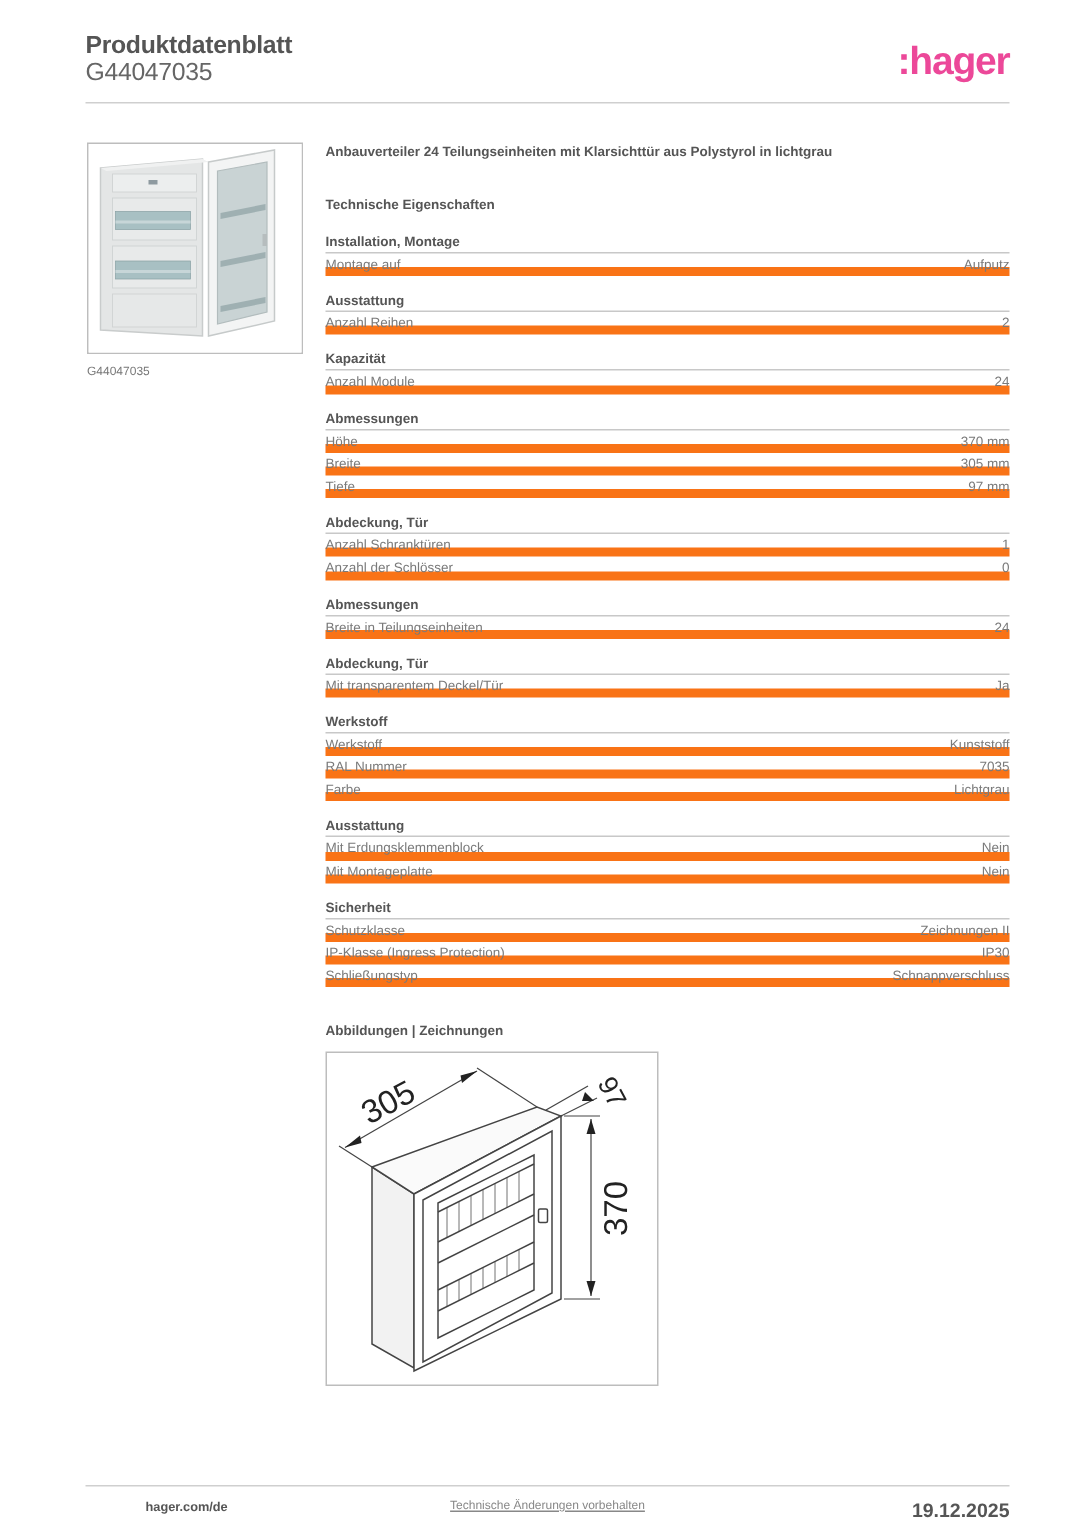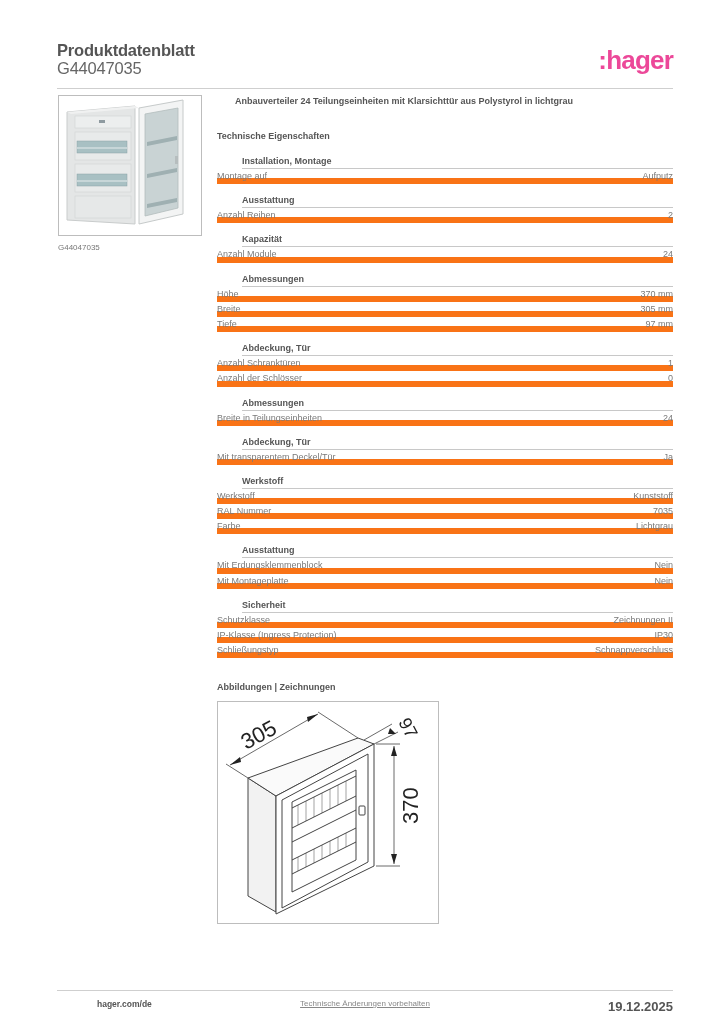--- a/index.html
+++ b/index.html
@@ -1,32 +1,32 @@
 <!DOCTYPE html>
 <html><head>
   <meta charset="utf-8">
   <style>
     * { margin: 0; padding: 0; box-sizing: border-box; }
     html, body { width: 724px; height: 1024px; background: #ffffff; }
     body { position: relative; font-family: "Liberation Sans", sans-serif; color: #555; overflow: hidden; }
 
-    .header { position: absolute; left: 57px; top: 21px; width: 616px; height: 48px; border-bottom: 1.5px solid #cfcfcf; margin-top: 20px; }
+    .header { position: absolute; left: 57px; top: 21px; width: 616px; height: 48px; border-bottom: 1.5px solid #cfcfcf; }
     .doc-title { position: absolute; left: 0; top: 0; font-size: 16.5px; font-weight: bold; color: #555; letter-spacing: -0.2px; }
     .doc-number { position: absolute; left: 0; top: 18px; font-size: 16.5px; color: #666; letter-spacing: -0.2px; }
     .logo { position: absolute; right: 0; top: 6px; font-size: 26px; font-weight: bold; color: #ec4899; letter-spacing: -0.8px; line-height: 1; }
 
     .product-image { position: absolute; left: 58px; top: 95px; width: 144px; height: 141px; border: 1px solid #bdbdbd; background: #fff; overflow: hidden; }
     .image-caption { position: absolute; left: 58px; top: 243px; font-size: 8px; color: #777; }
 
     .main { position: absolute; left: 217px; top: 95px; width: 456px; }
-    .product-desc { font-size: 9px; font-weight: bold; color: #555; height: 35px; line-height: 12px; margin-left: 18px; }
+    .product-desc { font-size: 9px; font-weight: bold; color: #555; height: 35px; line-height: 12px; }
     .tech-heading { font-size: 9px; font-weight: bold; color: #555; height: 25px; line-height: 12px; }
 
     .section { margin-bottom: 10px; }
-    .section-title { font-size: 9px; font-weight: bold; color: #555; height: 14px; line-height: 13px; border-bottom: 1px solid #c8c8c8; margin-left: 25px; }
+    .section-title { font-size: 9px; font-weight: bold; color: #555; height: 14px; line-height: 13px; border-bottom: 1px solid #c8c8c8; }
     .row { display: flex; justify-content: space-between; font-size: 9px; color: #7a7a7a; height: 15.2px; line-height: 14px; border-bottom: 6px solid #f97316; }
     .row .val { text-align: right; }
 
     .drawings-heading { position: absolute; left: 217px; top: 682px; font-size: 9px; font-weight: bold; color: #555; }
     .drawing { position: absolute; left: 217px; top: 701px; width: 222px; height: 223px; border: 1px solid #bdbdbd; background: #fff; }
 
     .footer { position: absolute; left: 57px; top: 990px; width: 616px; border-top: 1.5px solid #cfcfcf; height: 24px; }
     .footer-left { position: absolute; left: 0; top: 8px; font-size: 8.5px; font-weight: bold; color: #555; padding-left: 40px; }
     .footer-center { position: absolute; left: 0; right: 0; top: 8px; text-align: center; font-size: 8px; color: #888; text-decoration: underline; }
     .footer-right { position: absolute; right: 0; top: 8px; font-size: 13px; font-weight: bold; color: #555; }

